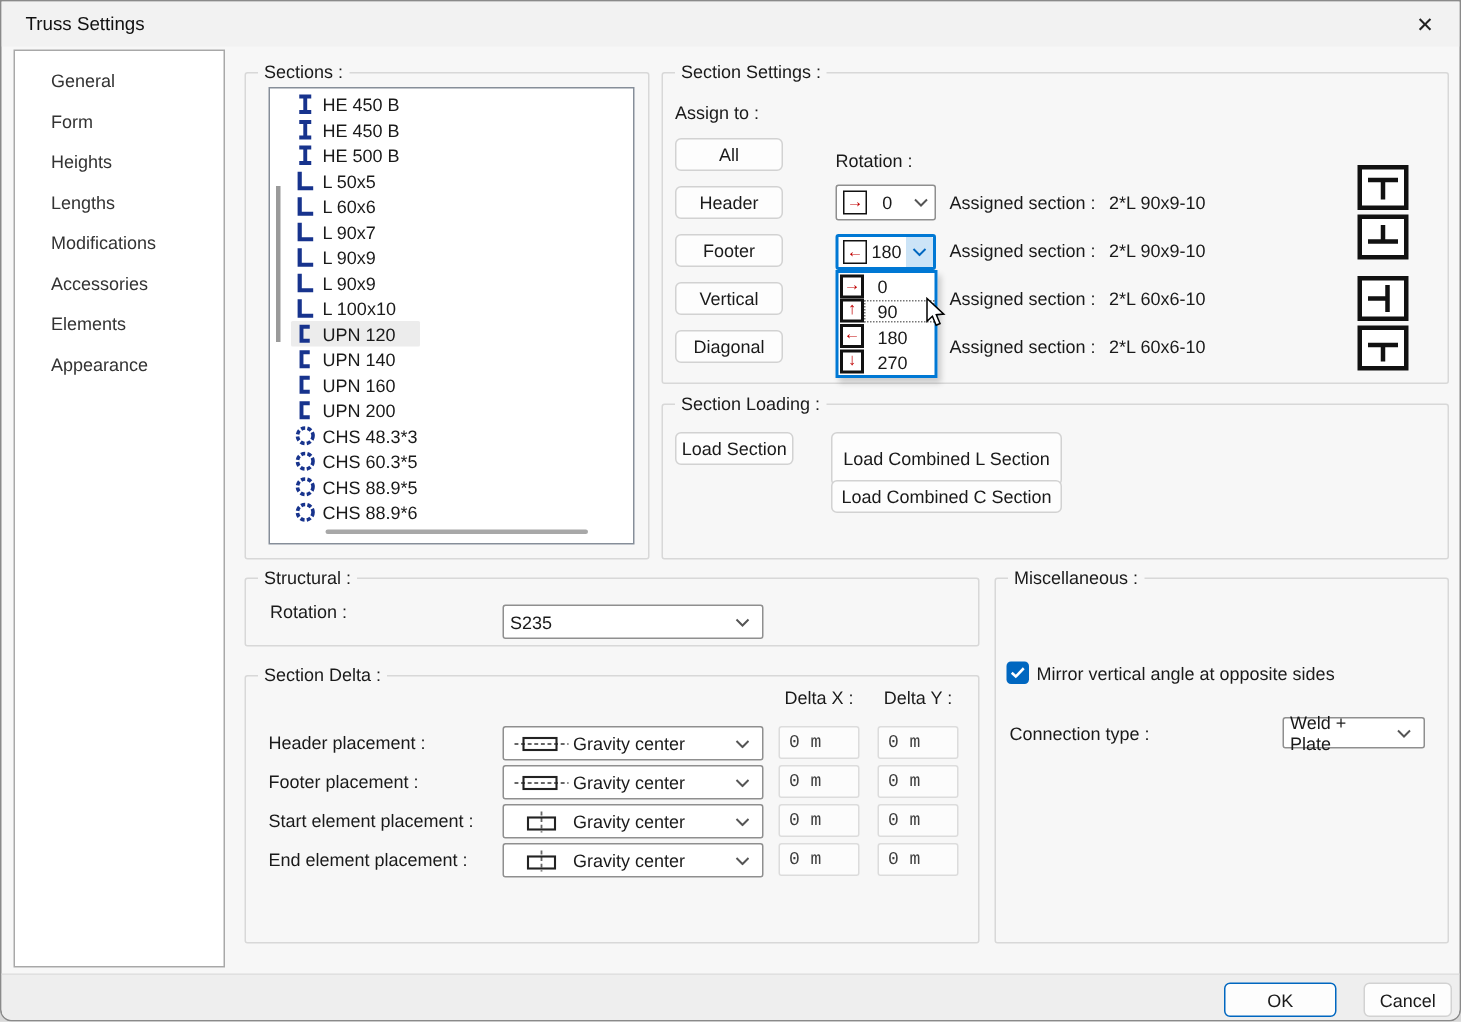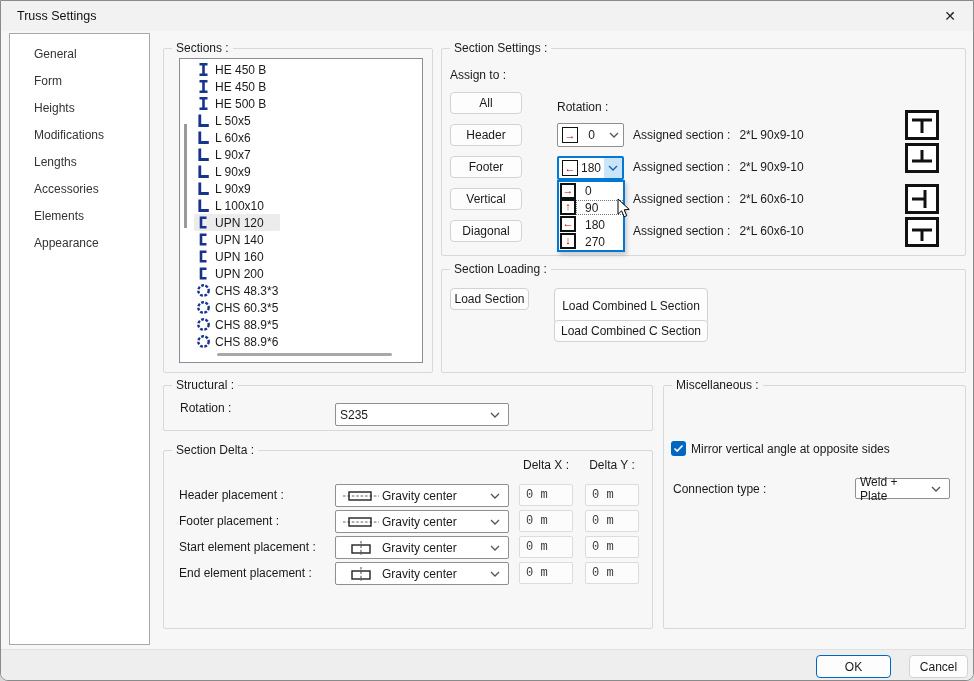--- a/index.html
+++ b/index.html
@@ -118,24 +118,24 @@
     <div class="side-item">
         <span>General</span>
       </div>
       <div class="side-item">
         <span>Form</span>
       </div>
       <div class="side-item">
         <span>Heights</span>
       </div>
       <div class="side-item">
+        <span>Lengths</span>
+      </div>
+      <div class="side-item">
         <span>Modifications</span>
-      </div>
-      <div class="side-item">
-        <span>Lengths</span>
       </div>
       <div class="side-item">
         <span>Accessories</span>
       </div>
       <div class="side-item">
         <span>Elements</span>
       </div>
       <div class="side-item">
         <span>Appearance</span>
       </div>

